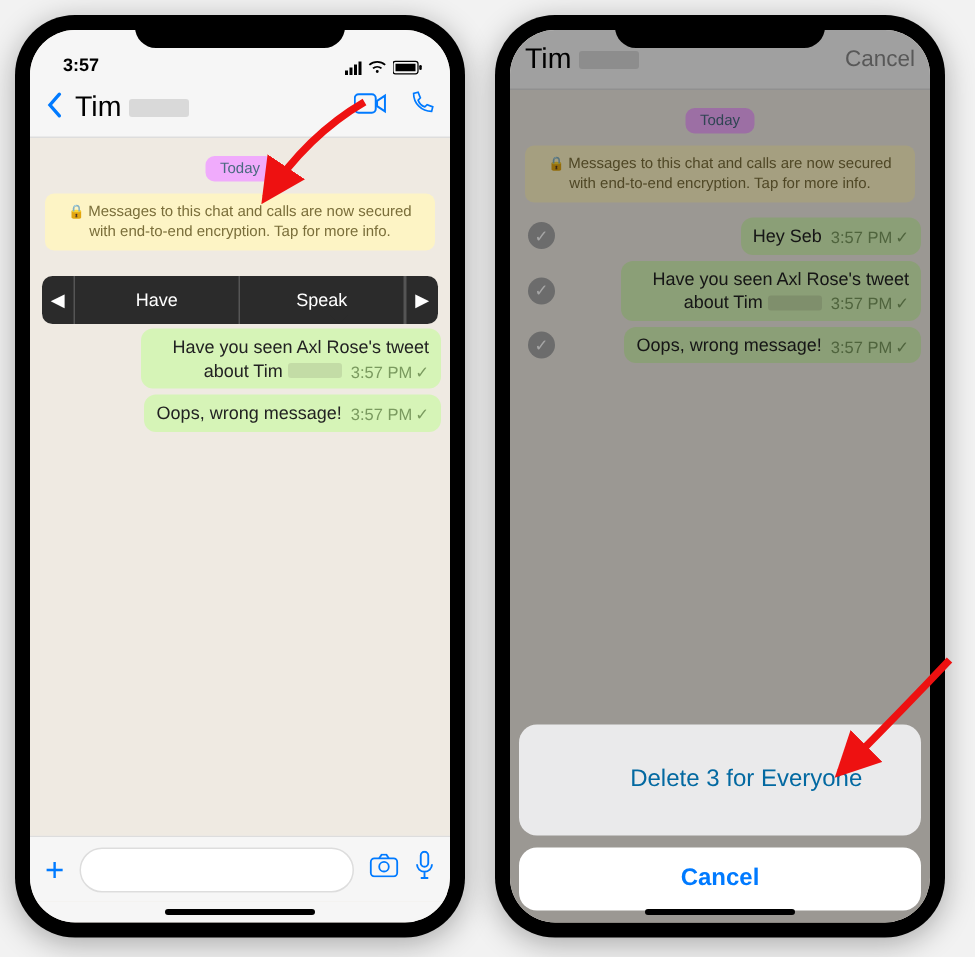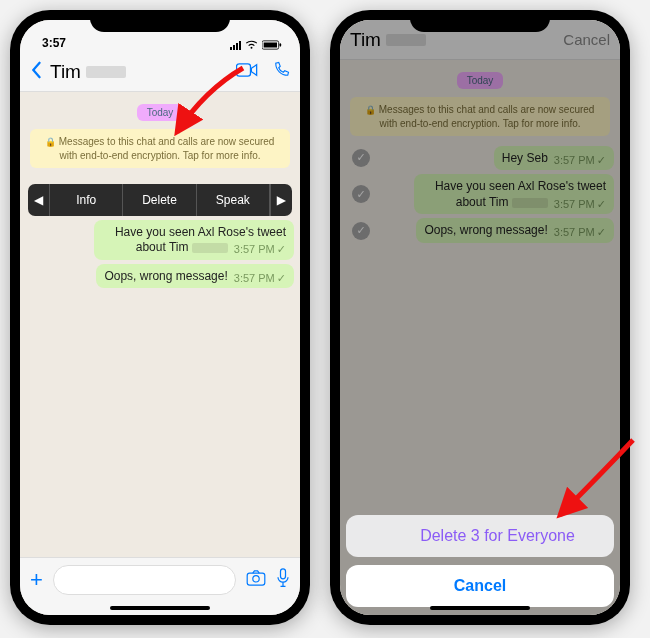--- a/index.html
+++ b/index.html
@@ -181,23 +181,23 @@
     bottom:8px; left:6px; right:6px;
   }
   .sheet-group {
     background:#eaeaeb;
     border-radius:12px;
     overflow:hidden;
     margin-bottom:8px;
   }
   .sheet-btn {
     text-align:center;
-    padding:12px 0;
+    padding:28px 0;
     font-size:16px;
-    color:#8b5cf6;
+    color:#0369a1;
     border-bottom:1px solid #d5d5d7;
     margin-left:35px;
   }
   .sheet-btn:last-child { border-bottom:none; }
   .sheet-cancel {
     background:#fff;
     border-radius:12px;
     text-align:center;
     padding:12px 0;
     font-size:16px;
@@ -259,22 +259,21 @@
           </svg>
       </span>
     </div>
 
     <div class="chat-body">
       <div class="date-pill">Today</div>
       <div class="enc-notice"><span class="lock-glyph"></span><span>Messages to this chat and calls are now secured with end-to-end encryption. Tap for more info.</span></div>
 
       <div class="ctx-menu">
         <div class="ctx-arrow">◀</div>
-        <div class="ctx-item">Info</div>
-        <div class="ctx-item">Delete</div>
+        <div class="ctx-item">Have</div>
         <div class="ctx-item">Speak</div>
         <div class="ctx-arrow r">▶</div>
       </div>
 
       <div style="height:42px"></div>
 
       <div class="row">
         <div class="bubble">
           <span>Have you seen Axl Rose's tweet about Tim</span> <span class="redact2"></span>
           <span class="meta">3:57 PM</span>

